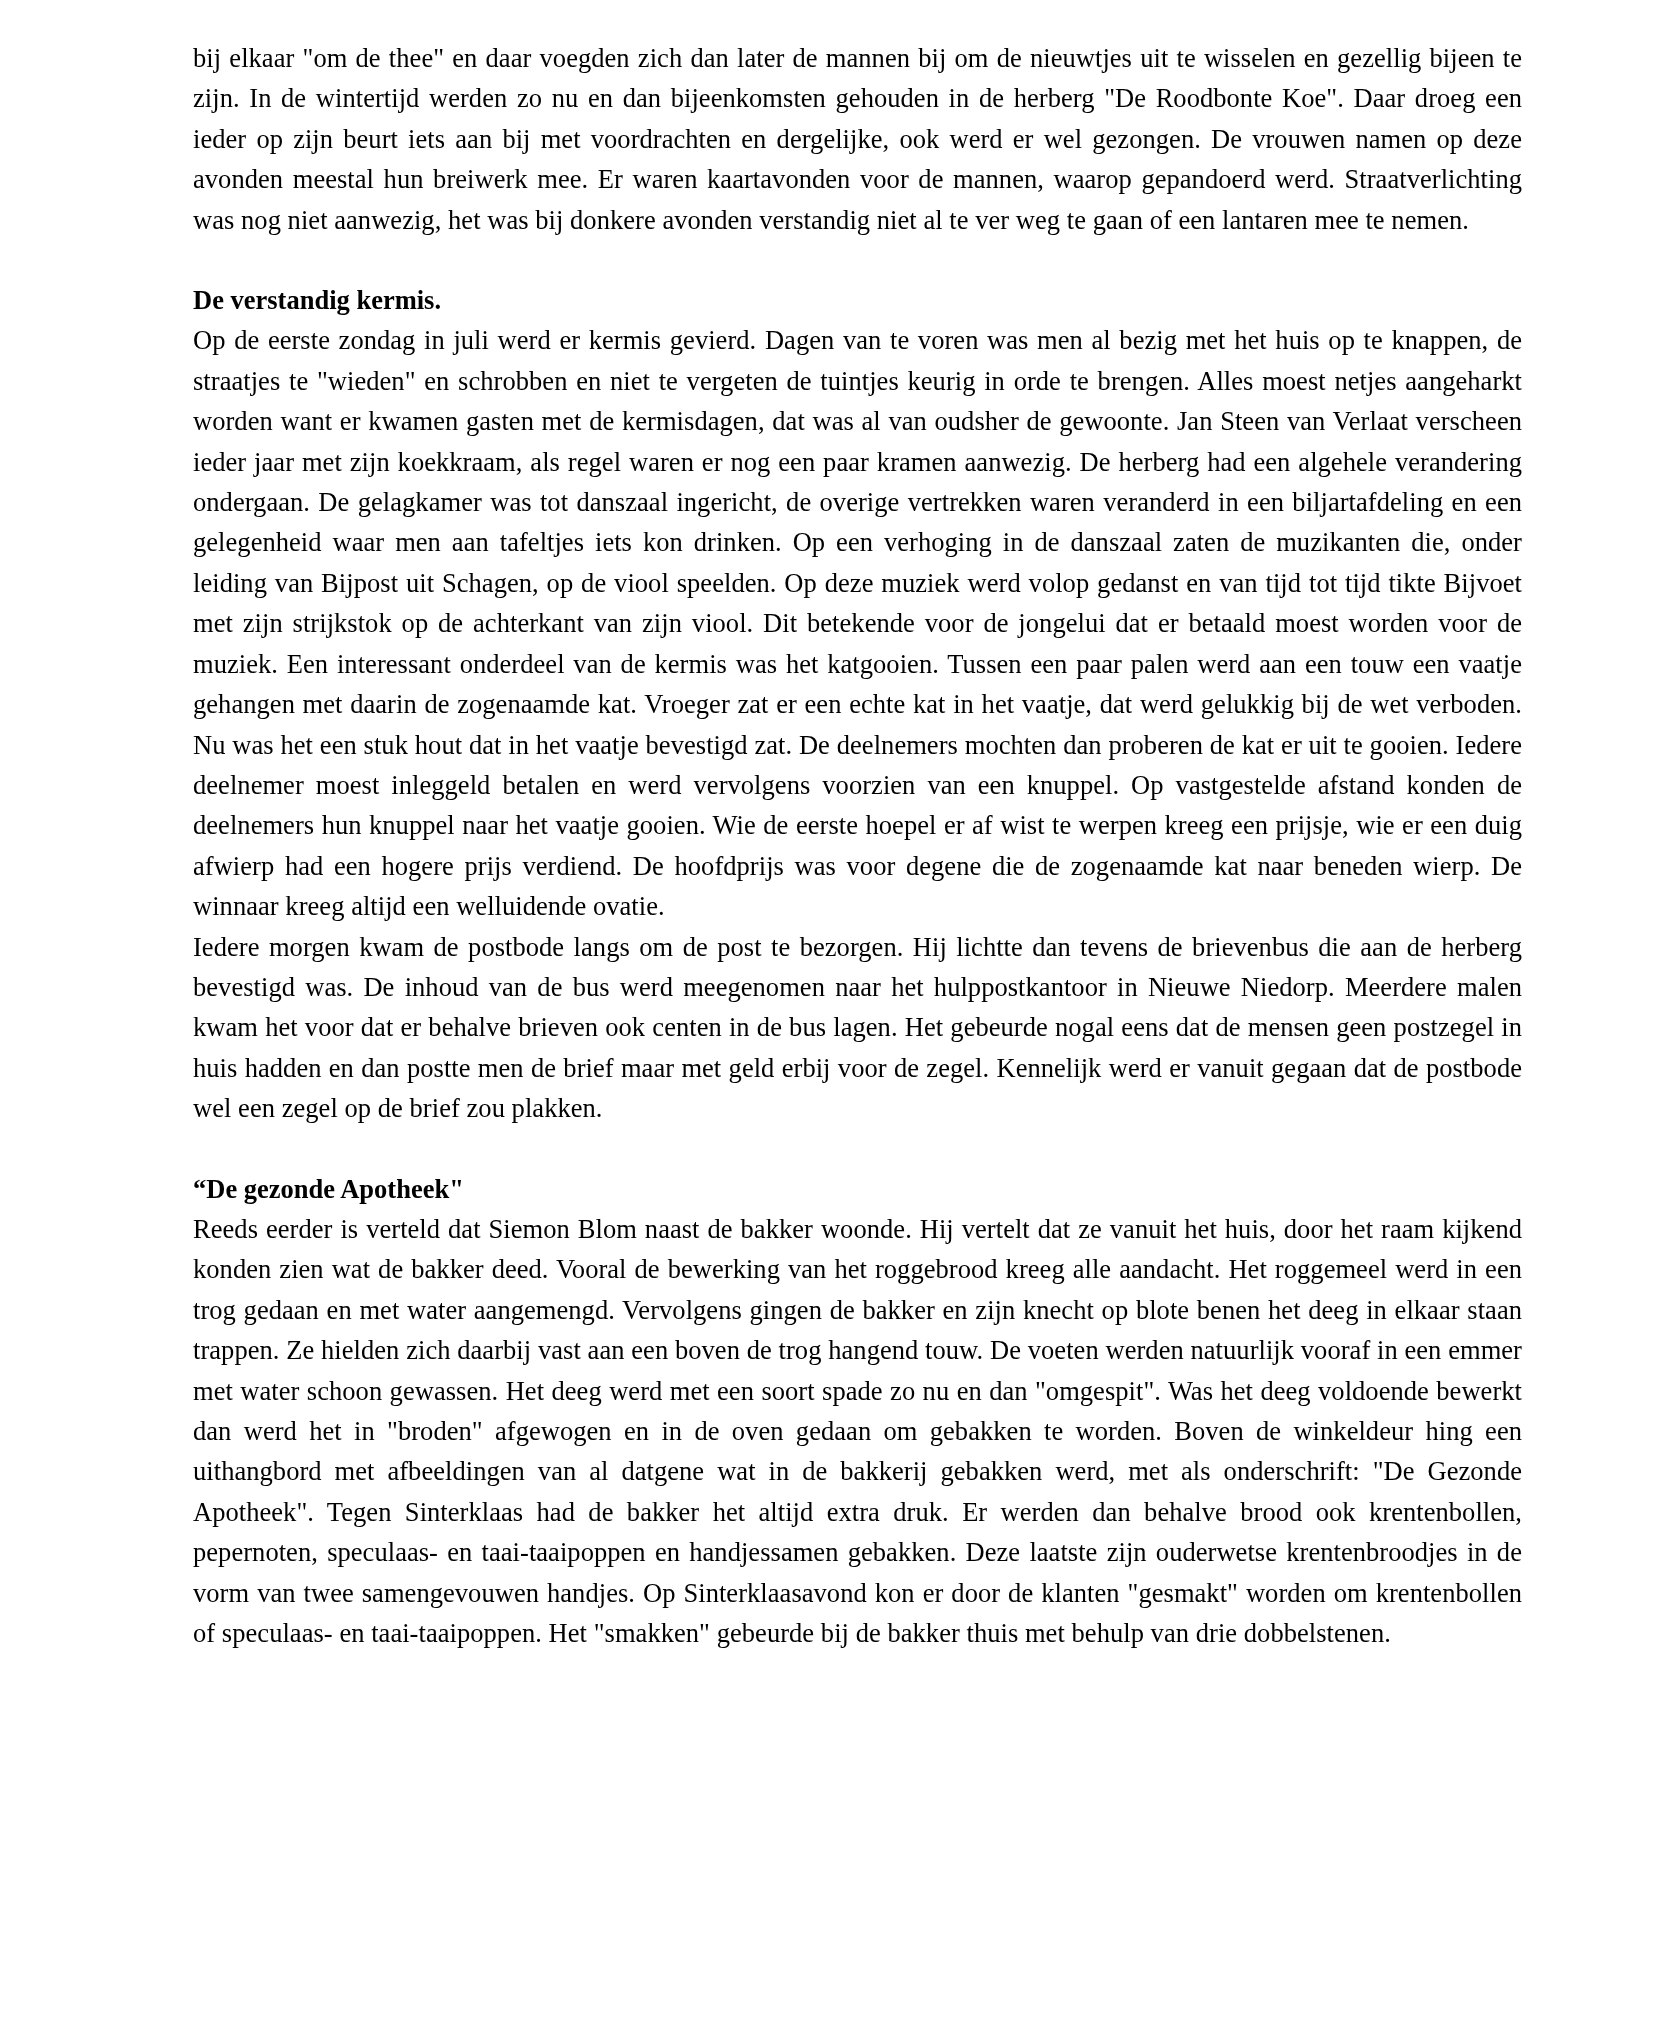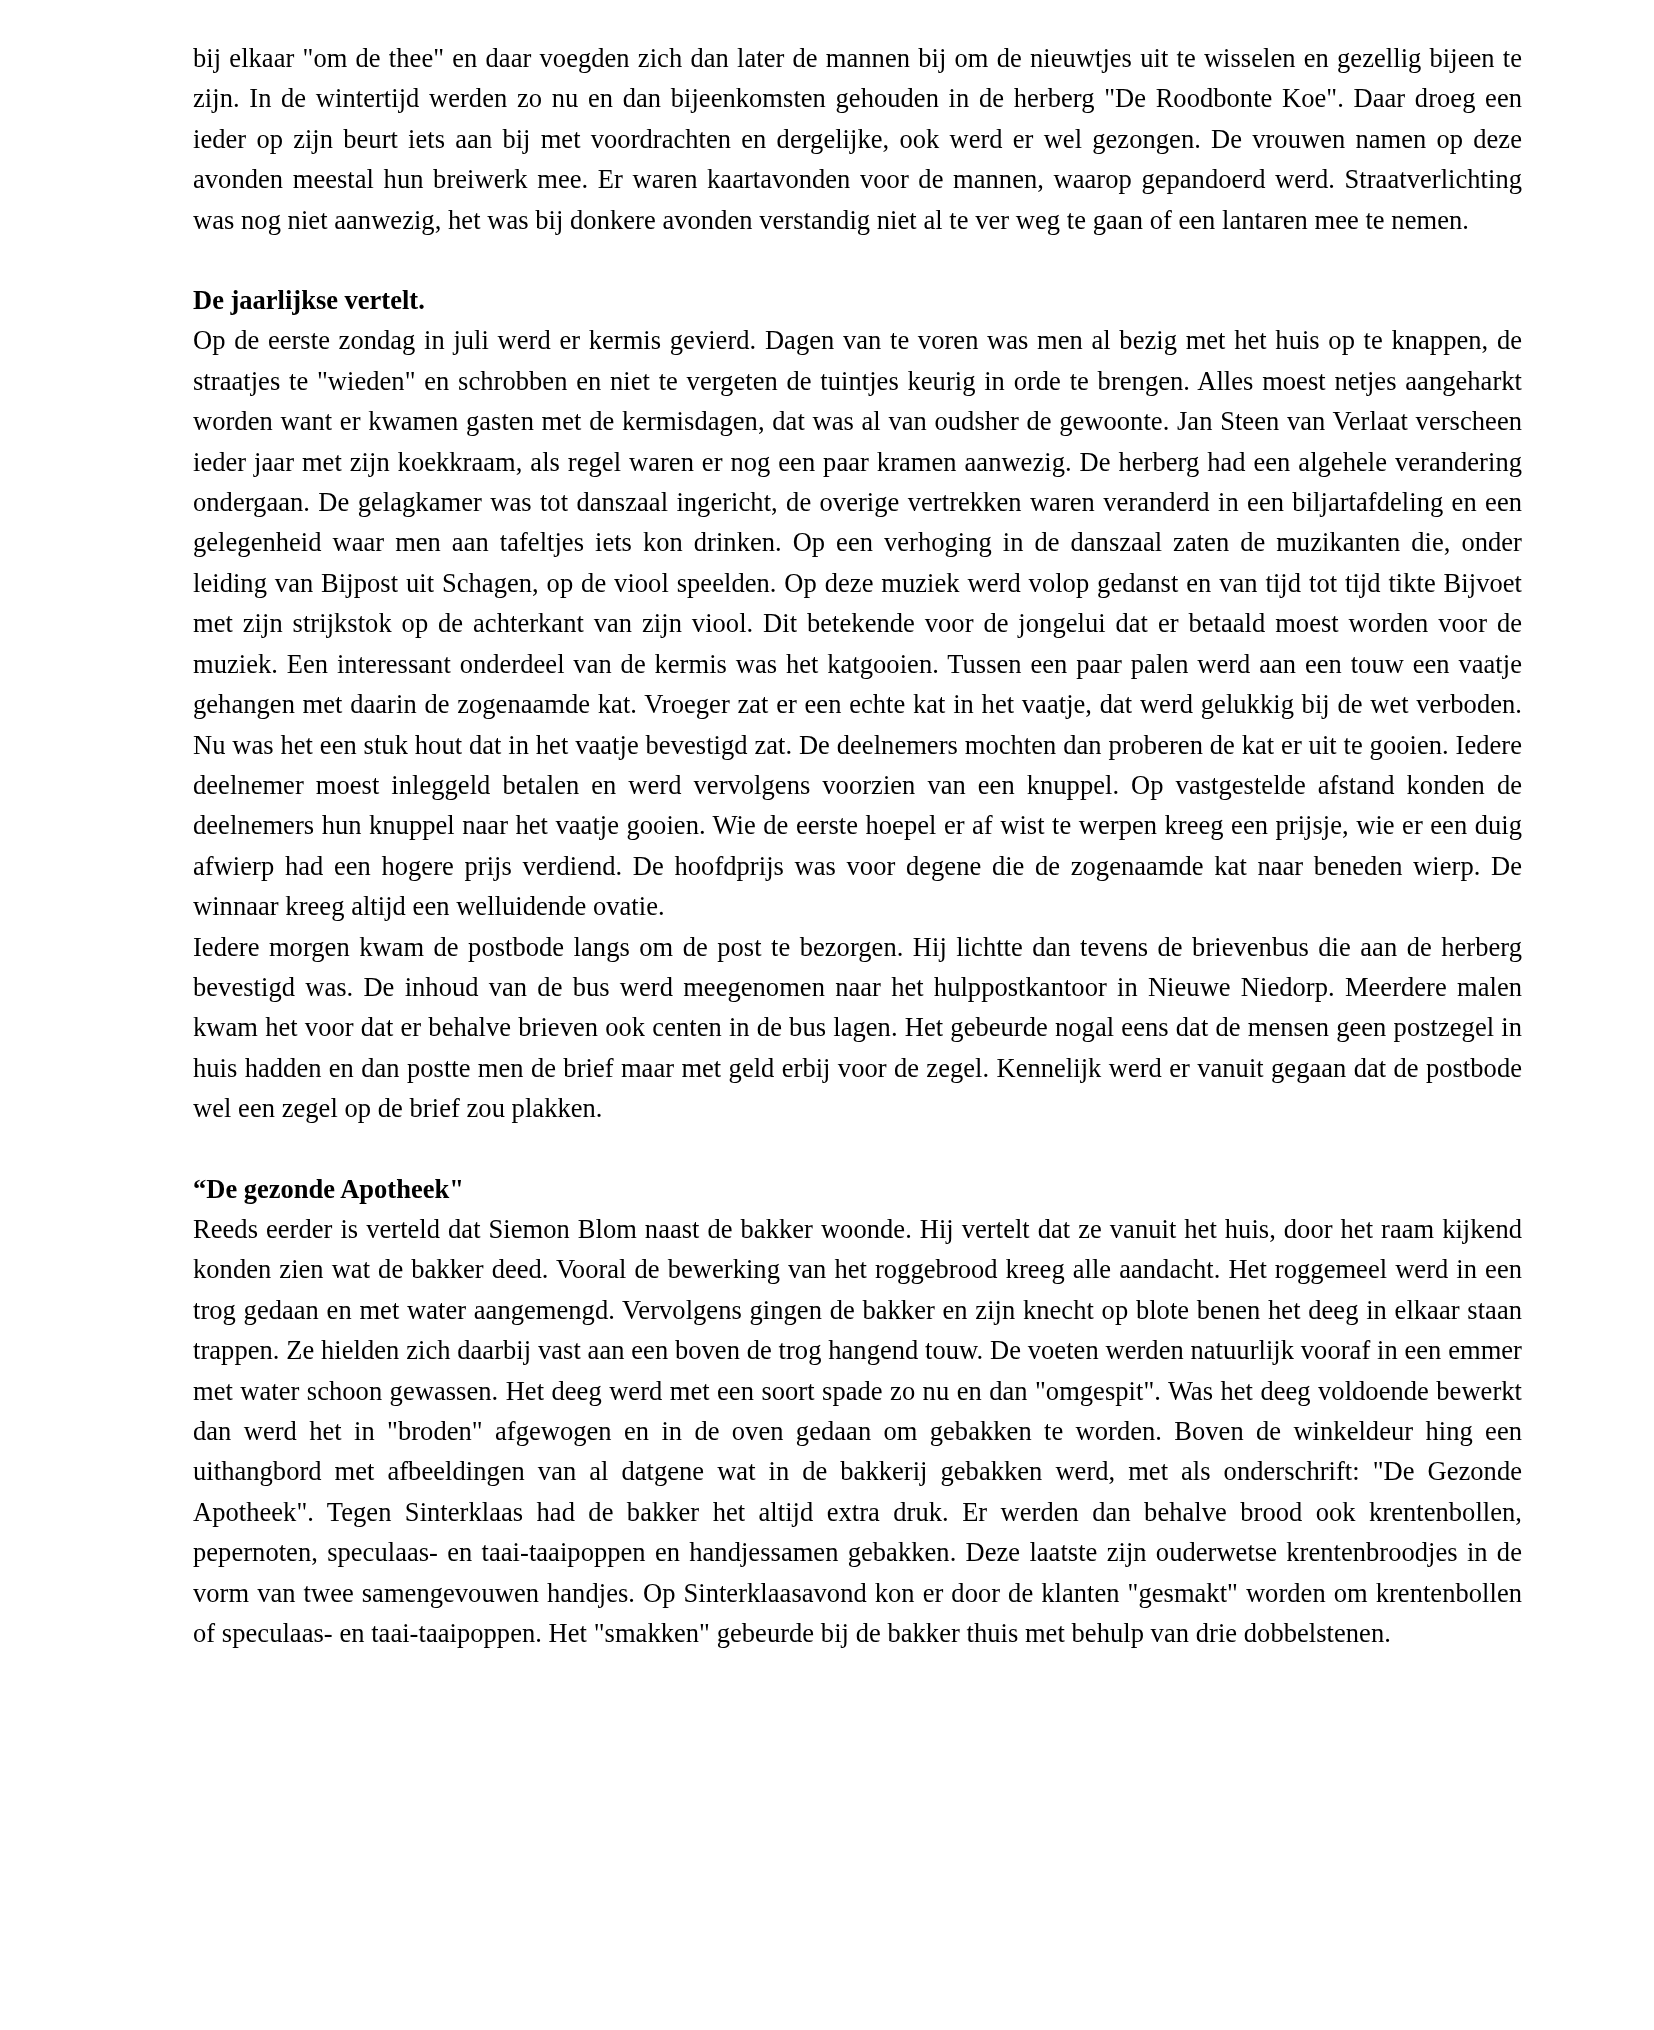--- a/index.html
+++ b/index.html
@@ -49,21 +49,21 @@
 <body>
 
 <div class="page">
   <div class="doc-body">
 
     <p class="para">bij elkaar "om de thee" en daar voegden zich dan later de mannen bij om de nieuwtjes uit te wisselen en gezellig bijeen te zijn. In de wintertijd werden zo nu en dan bijeenkomsten gehouden in de herberg "De Roodbonte Koe". Daar droeg een ieder op zijn beurt iets aan bij met voordrachten en dergelijke, ook werd er wel gezongen. De vrouwen namen op deze avonden meestal hun breiwerk mee. Er waren kaartavonden voor de mannen, waarop gepandoerd werd. Straatverlichting was nog niet aanwezig, het was bij donkere avonden verstandig niet al te ver weg te gaan of een lantaren mee te nemen.</p>
 
     <div class="gap-large"></div>
 
     <div class="section-block">
-      <h2 class="heading">De jaarlijkse vertelt.</h2>
+      <h2 class="heading">De verstandig kermis.</h2>
       <p class="para">Op de eerste zondag in juli werd er kermis gevierd. Dagen van te voren was men al bezig met het huis op te knappen, de straatjes te "wieden" en schrobben en niet te vergeten de tuintjes keurig in orde te brengen. Alles moest netjes aangeharkt worden want er kwamen gasten met de kermisdagen, dat was al van oudsher de gewoonte. Jan Steen van Verlaat verscheen ieder jaar met zijn koekkraam, als regel waren er nog een paar kramen aanwezig. De herberg had een algehele verandering ondergaan. De gelagkamer was tot danszaal ingericht, de overige vertrekken waren veranderd in een biljartafdeling en een gelegenheid waar men aan tafeltjes iets kon drinken. Op een verhoging in de danszaal zaten de muzikanten die, onder leiding van Bijpost uit Schagen, op de viool speelden. Op deze muziek werd volop gedanst en van tijd tot tijd tikte Bijvoet met zijn strijkstok op de achterkant van zijn viool. Dit betekende voor de jongelui dat er betaald moest worden voor de muziek. Een interessant onderdeel van de kermis was het katgooien. Tussen een paar palen werd aan een touw een vaatje gehangen met daarin de zogenaamde kat. Vroeger zat er een echte kat in het vaatje, dat werd gelukkig bij de wet verboden. Nu was het een stuk hout dat in het vaatje bevestigd zat. De deelnemers mochten dan proberen de kat er uit te gooien. Iedere deelnemer moest inleggeld betalen en werd vervolgens voorzien van een knuppel. Op vastgestelde afstand konden de deelnemers hun knuppel naar het vaatje gooien. Wie de eerste hoepel er af wist te werpen kreeg een prijsje, wie er een duig afwierp had een hogere prijs verdiend. De hoofdprijs was voor degene die de zogenaamde kat naar beneden wierp. De winnaar kreeg altijd een welluidende ovatie.</p>
       <p class="para">Iedere morgen kwam de postbode langs om de post te bezorgen. Hij lichtte dan tevens de brievenbus die aan de herberg bevestigd was. De inhoud van de bus werd meegenomen naar het hulppostkantoor in Nieuwe Niedorp. Meerdere malen kwam het voor dat er behalve brieven ook centen in de bus lagen. Het gebeurde nogal eens dat de mensen geen postzegel in huis hadden en dan postte men de brief maar met geld erbij voor de zegel. Kennelijk werd er vanuit gegaan dat de postbode wel een zegel op de brief zou plakken.</p>
     </div>
 
     <div class="gap-large"></div>
 
     <div class="section-block">
       <h2 class="heading">“De gezonde Apotheek"</h2>
       <p class="para">Reeds eerder is verteld dat Siemon Blom naast de bakker woonde. Hij vertelt dat ze vanuit het huis, door het raam kijkend konden zien wat de bakker deed. Vooral de bewerking van het roggebrood kreeg alle aandacht. Het roggemeel werd in een trog gedaan en met water aangemengd. Vervolgens gingen de bakker en zijn knecht op blote benen het deeg in elkaar staan trappen. Ze hielden zich daarbij vast aan een boven de trog hangend touw. De voeten werden natuurlijk vooraf in een emmer met water schoon gewassen. Het deeg werd met een soort spade zo nu en dan "omgespit". Was het deeg voldoende bewerkt dan werd het in "broden" afgewogen en in de oven gedaan om gebakken te worden. Boven de winkeldeur hing een uithangbord met afbeeldingen van al datgene wat in de bakkerij gebakken werd, met als onderschrift: "De Gezonde Apotheek". Tegen Sinterklaas had de bakker het altijd extra druk. Er werden dan behalve brood ook krentenbollen, pepernoten, speculaas- en taai-taaipoppen en handjessamen gebakken. Deze laatste zijn ouderwetse krentenbroodjes in de vorm van twee samengevouwen handjes. Op Sinterklaasavond kon er door de klanten "gesmakt" worden om krentenbollen of speculaas- en taai-taaipoppen. Het "smakken" gebeurde bij de bakker thuis met behulp van drie dobbelstenen.</p>
     </div>

